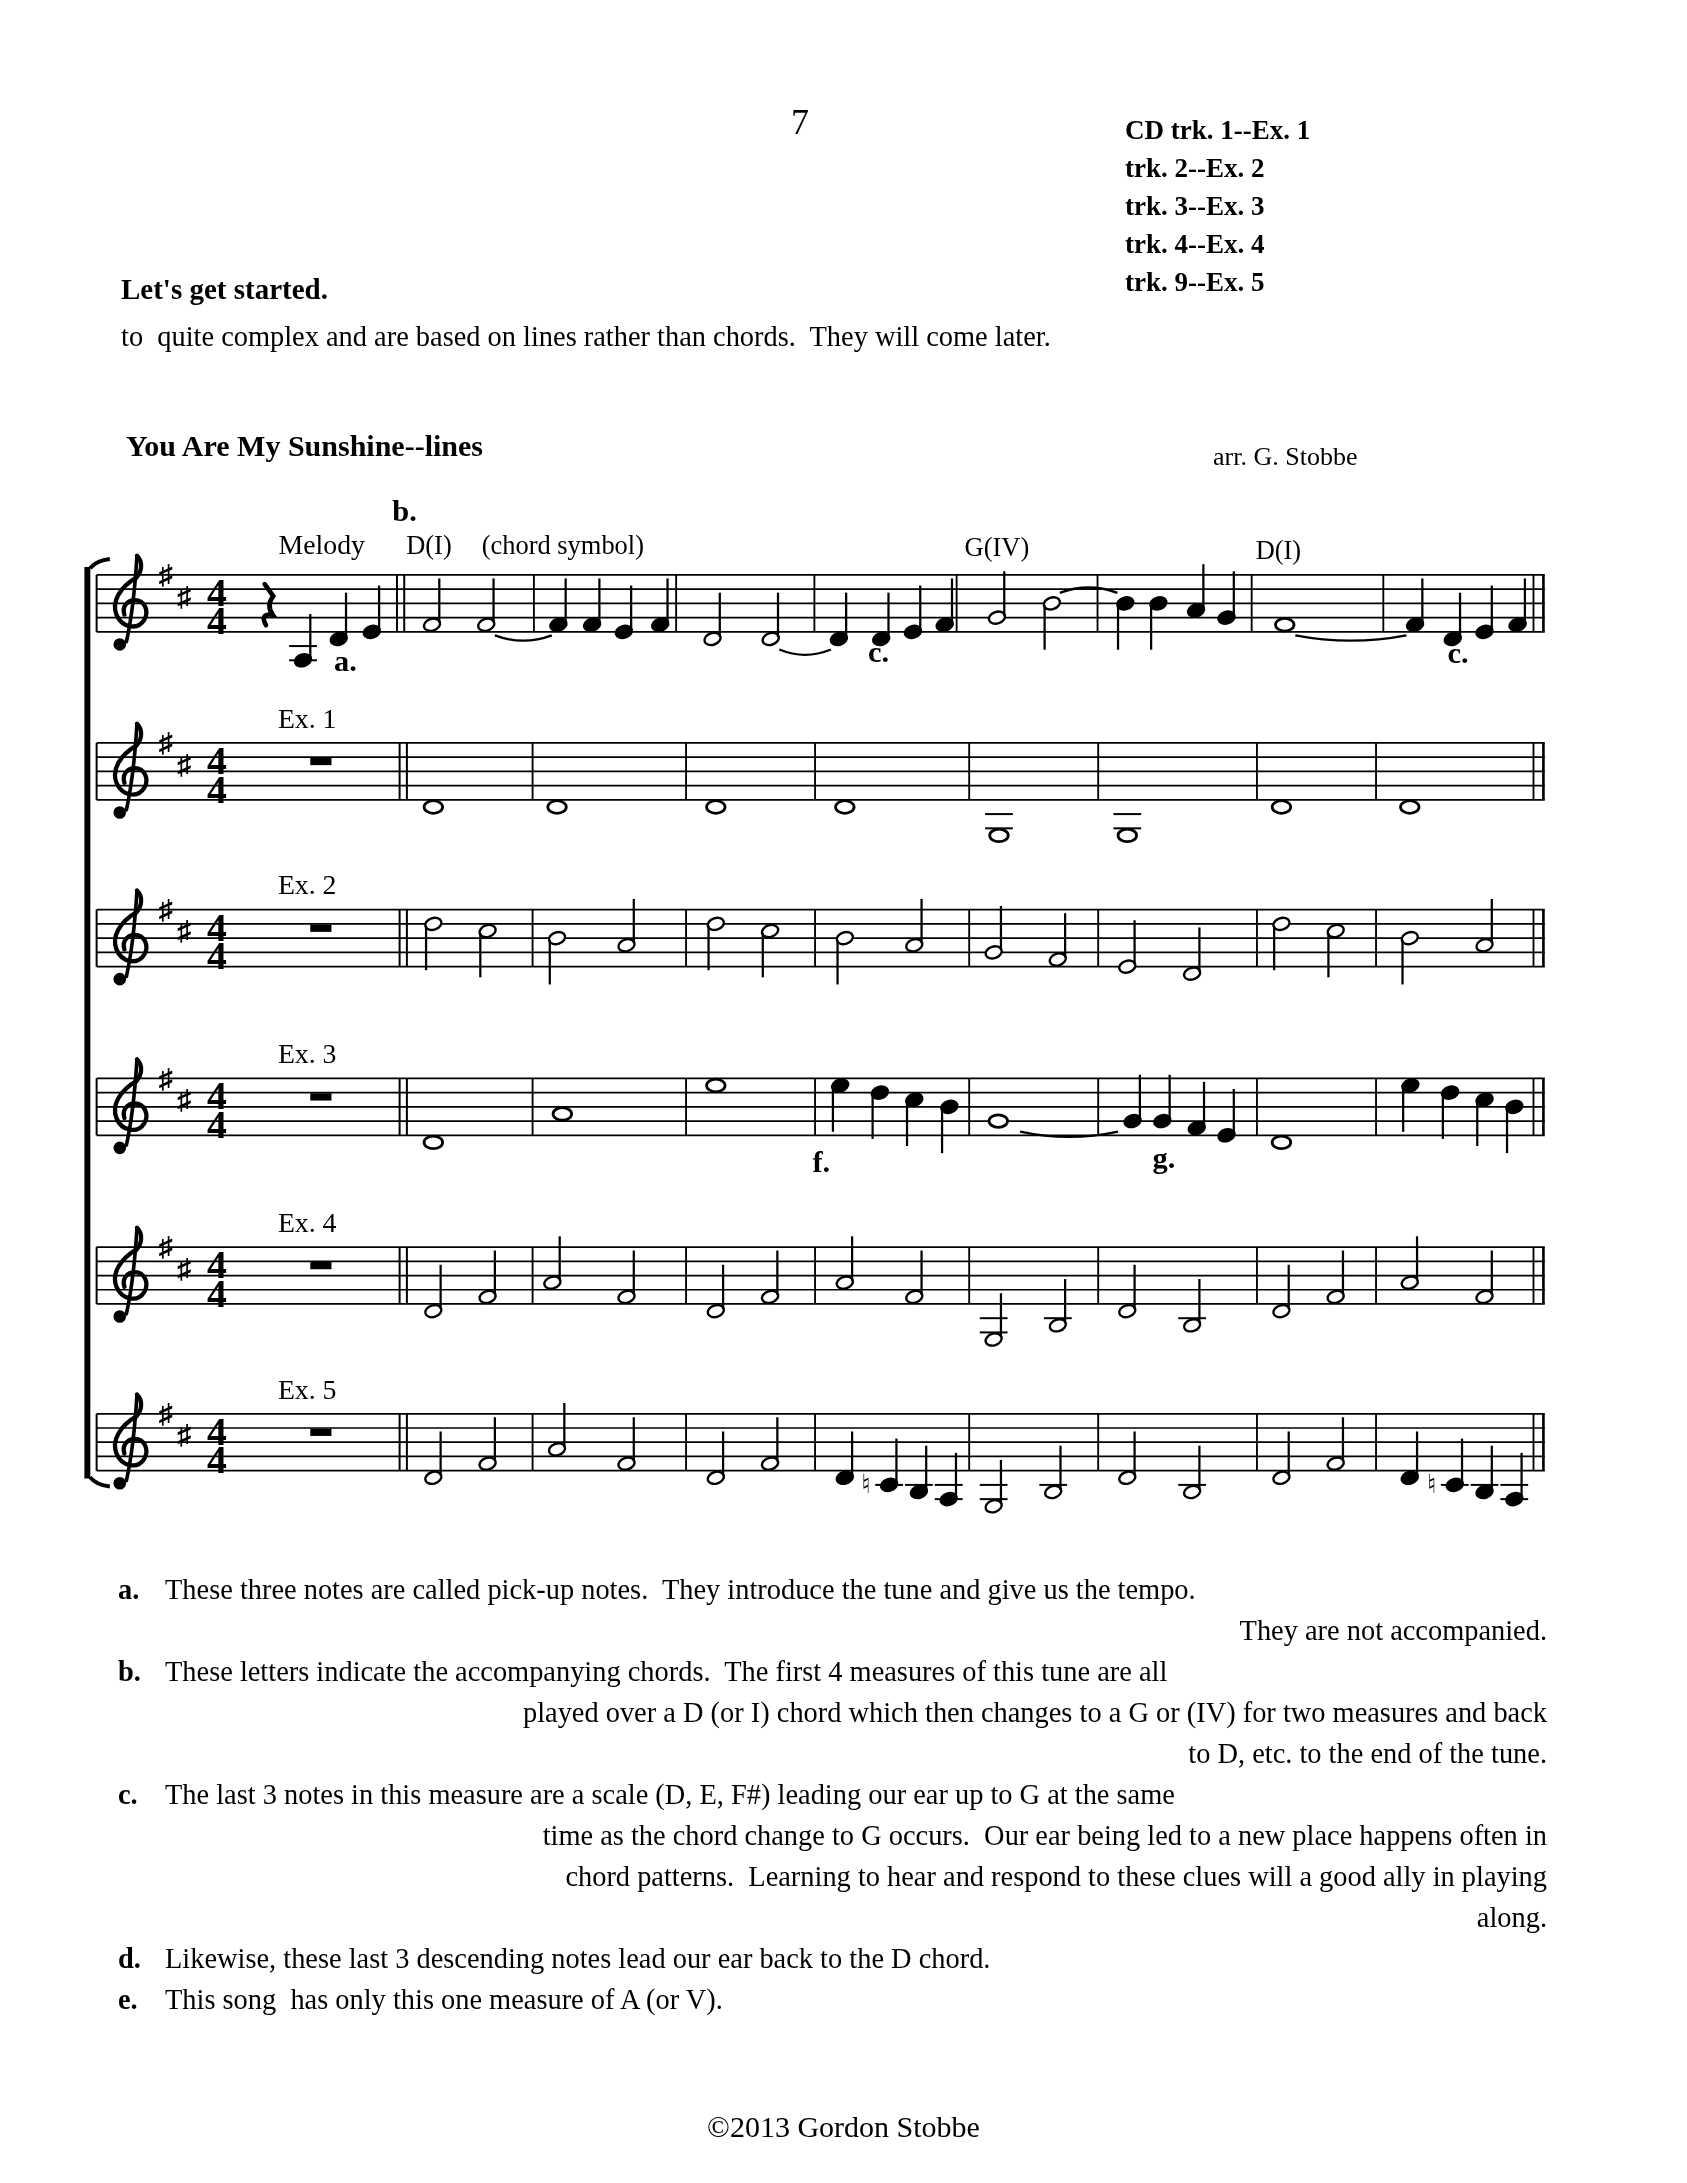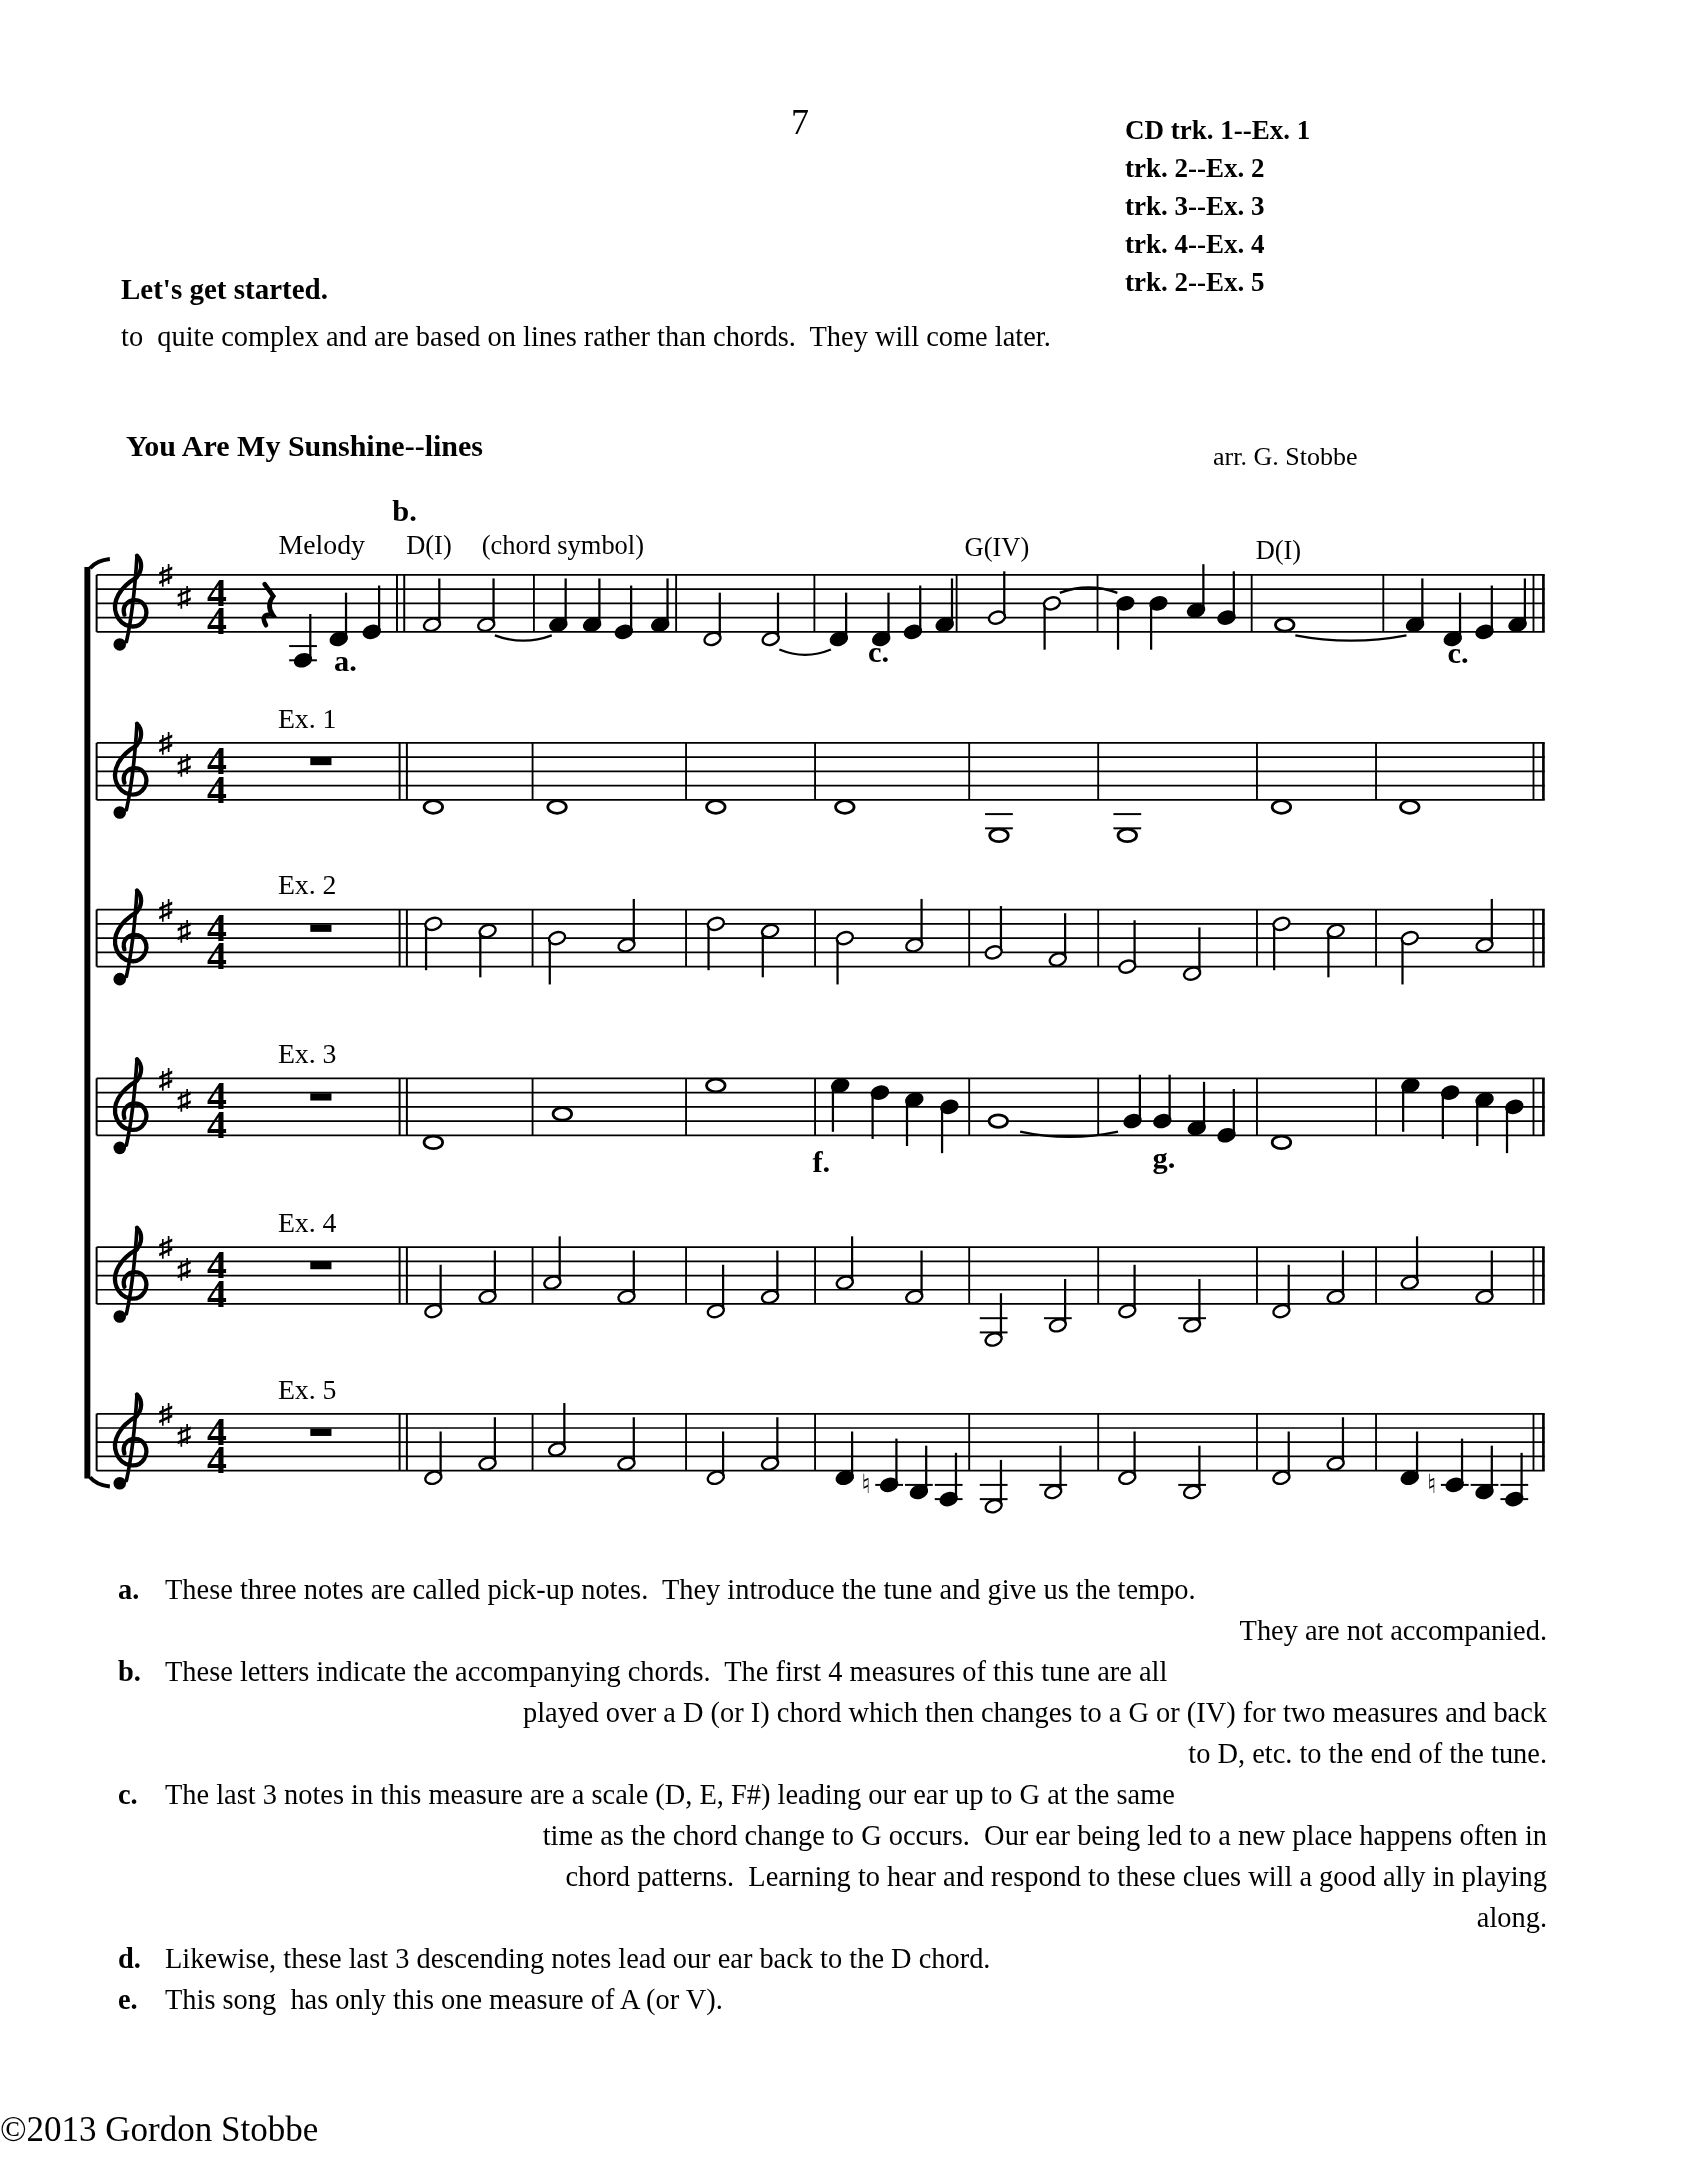--- a/index.html
+++ b/index.html
@@ -11,32 +11,32 @@
   .page-number{left:791px;top:101px;font-size:36px;}
   .cd-list{left:1125px;top:111px;width:321px;text-align:left;font-weight:bold;font-size:27px;line-height:38px;}
   .intro-heading{left:121px;top:273px;font-weight:bold;font-size:29px;}
   .intro-para{left:121px;top:316px;width:1403px;font-size:28.4px;line-height:41px;}
   .piece-title{left:126px;top:429px;font-weight:bold;font-size:30px;}
   .arranger{left:1213px;top:442px;font-size:26px;}
   .notes-block{left:118px;top:1569px;width:1429px;font-size:28.4px;line-height:41px;}
   .note-line{display:block;}
   .note-letter{display:inline-block;width:47px;font-weight:bold;}
   .note-indent{margin-left:52px;text-align:right;}
-  .footer{left:0;right:0;top:2110px;text-align:left;font-size:35px;}
+  .footer{left:0;right:0;top:2110px;text-align:center;font-size:30px;}
   svg text{font-family:"Liberation Serif", serif;}
   svg .lbl{font-size:42px;}
   svg .chord{font-size:40px;}
   svg .ann{font-size:46px;font-weight:bold;}
 </style>
 </head>
 <body>
 
 <div class="abs page-number">7</div>
 
-<div class="abs cd-list"><div>CD trk. 1--Ex. 1</div><div>trk. 2--Ex. 2</div><div>trk. 3--Ex. 3</div><div>trk. 4--Ex. 4</div><div>trk. 2--Ex. 5</div></div>
+<div class="abs cd-list"><div>CD trk. 1--Ex. 1</div><div>trk. 2--Ex. 2</div><div>trk. 3--Ex. 3</div><div>trk. 4--Ex. 4</div><div>trk. 9--Ex. 5</div></div>
 
 <div class="abs intro-heading">Let's get started.</div>
 <div class="abs intro-para"><div>to  quite complex and are based on lines rather than chords.  They will come later.</div></div>
 
 <div class="abs piece-title">You Are My Sunshine--lines</div>
 <div class="abs arranger">arr. G. Stobbe</div>
 
 <svg id="score" class="abs" style="left:66px;top:483px;" width="1555" height="1032" viewBox="100 730 2350 1560" xmlns="http://www.w3.org/2000/svg">
     <line x1="132" y1="857" x2="132" y2="2235" stroke="#000" stroke-width="9"></line>
     <path d="M 136,859 Q 146,847 166,845" stroke="#000" stroke-width="6" fill="none"></path>

